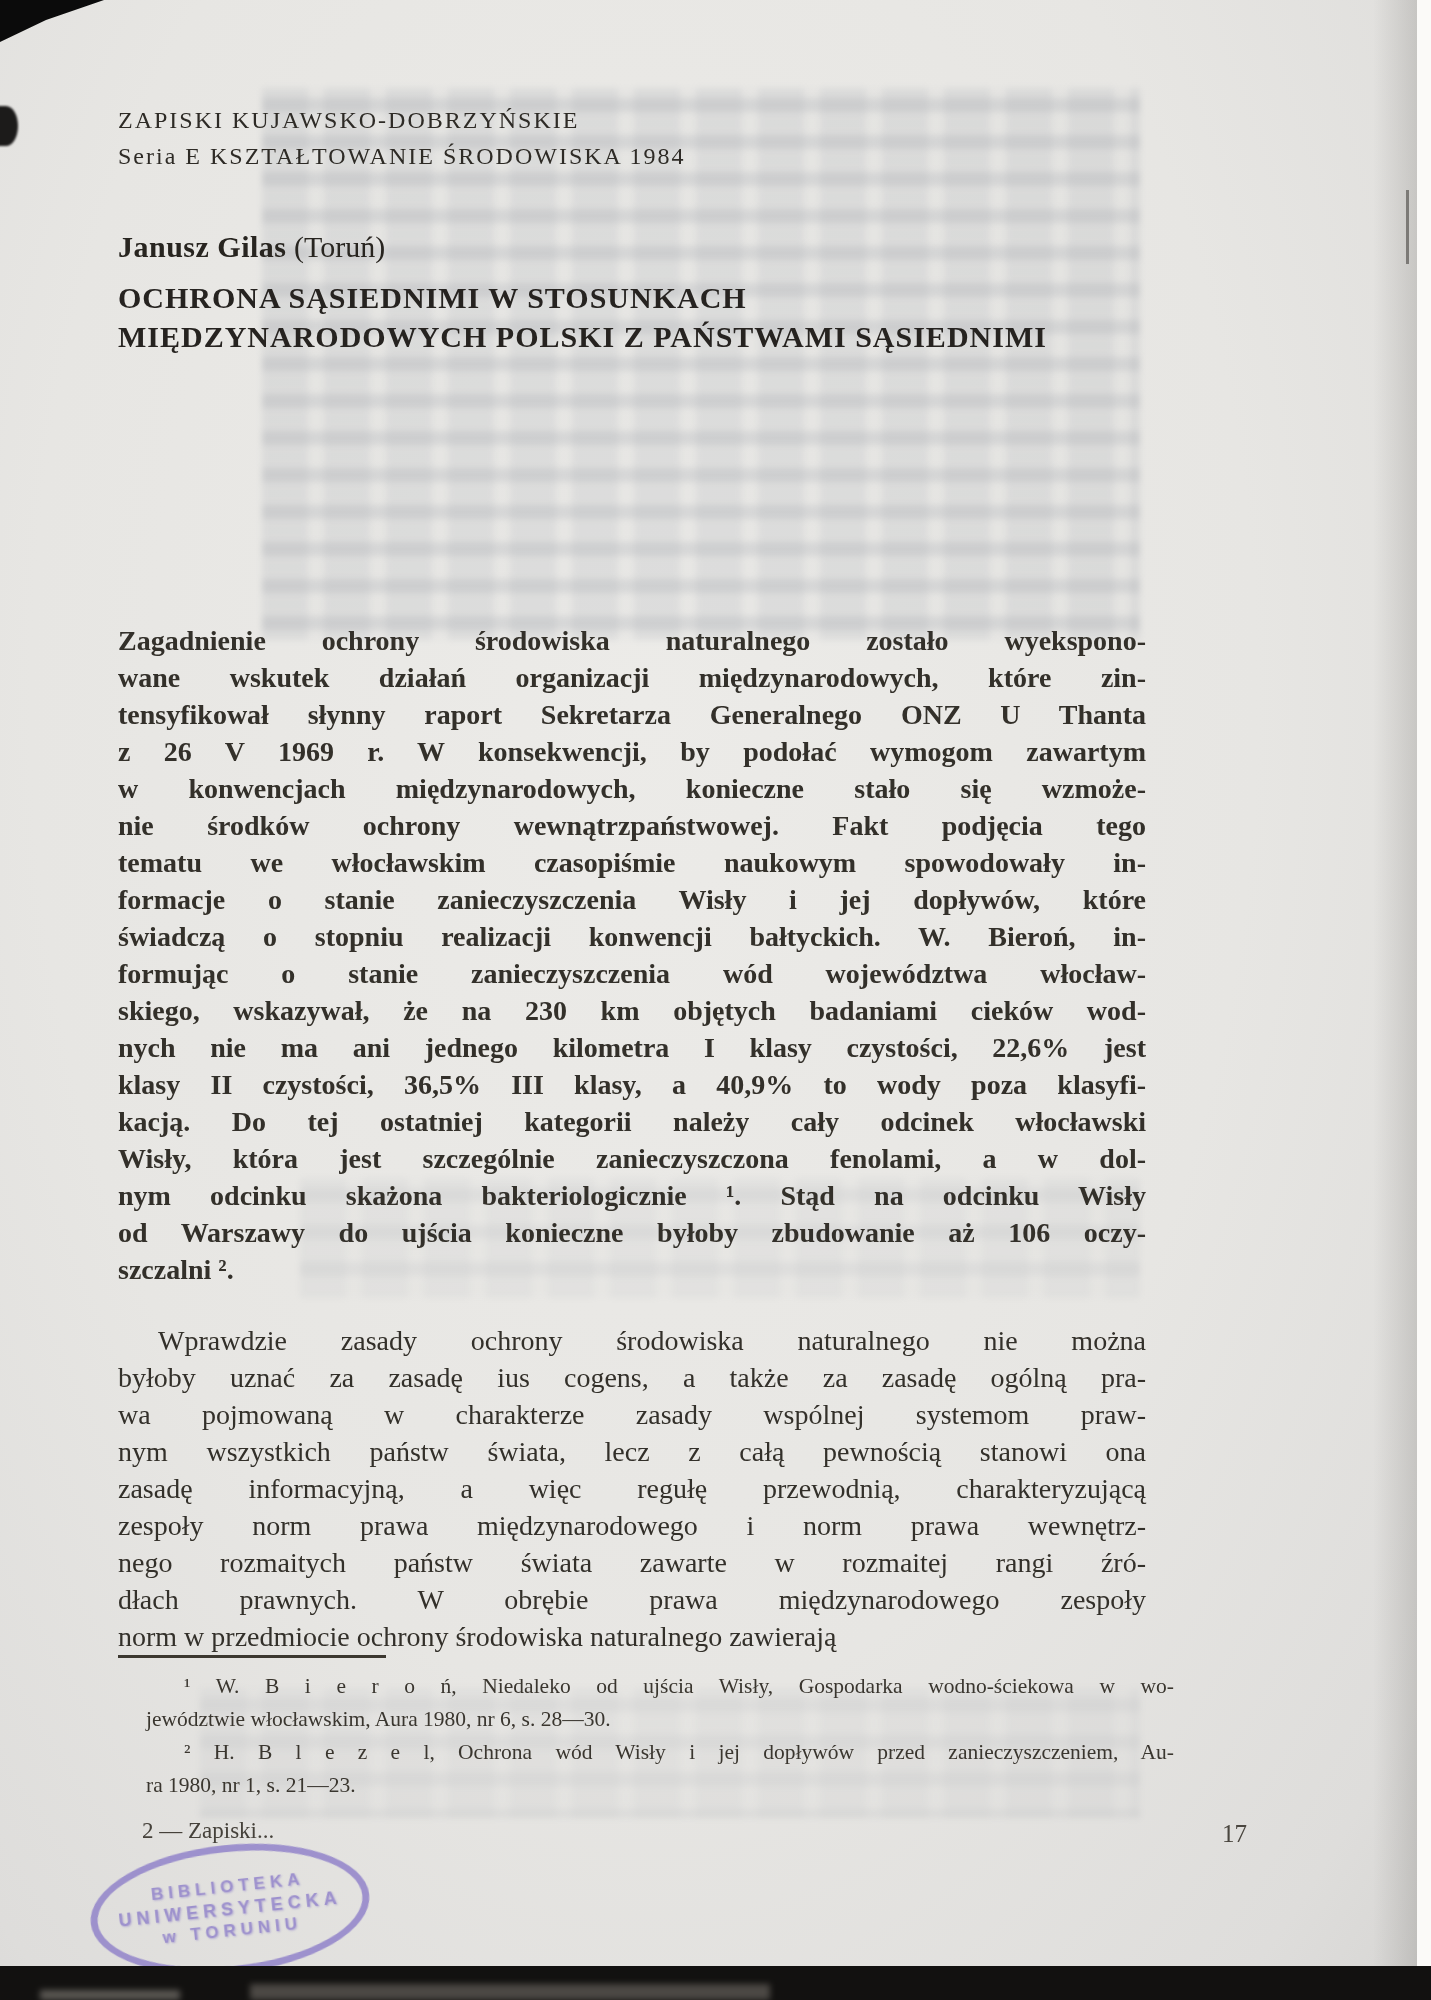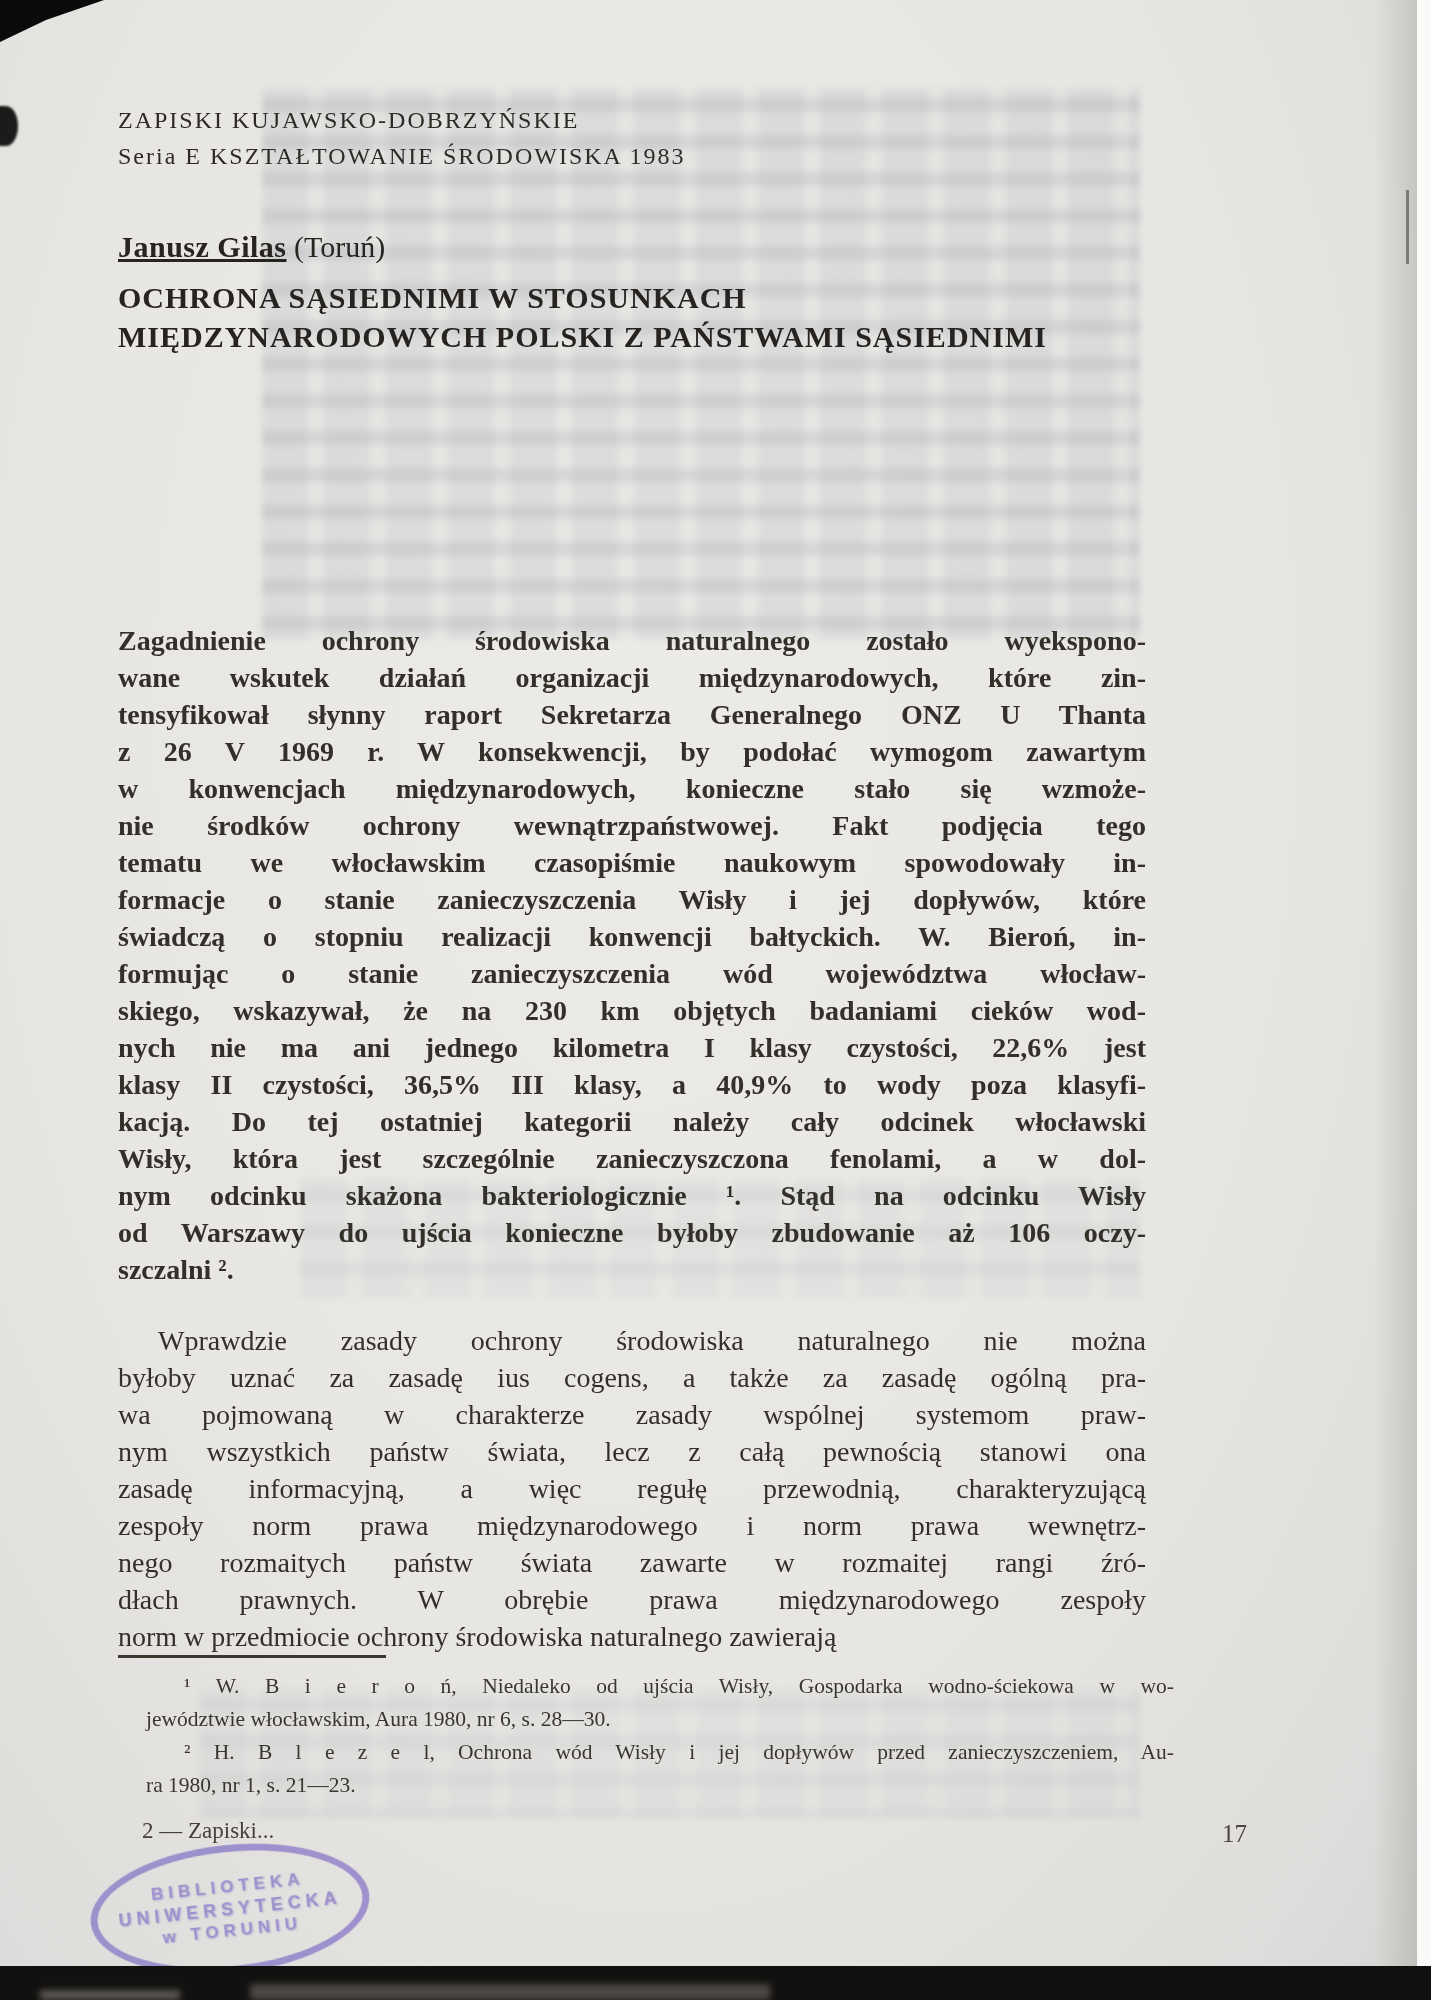--- a/index.html
+++ b/index.html
@@ -9,21 +9,21 @@
     overflow:hidden;
     font-family:"Liberation Serif","DejaVu Serif",serif;
     color:#33302a;
     background:
       radial-gradient(ellipse at 45% 35%, #ecebe8 0%, #e7e6e3 55%, #dedddb 88%, #d6d5d3 100%);
   }
   
   .abs{position:absolute;}
   .header{left:118px;top:102px;font-size:24px;line-height:36px;letter-spacing:2px;color:#2e2b26;}
   .author{left:118px;top:230px;font-size:30px;color:#282520;}
-  .author .name{font-weight:bold;letter-spacing:0.5px;text-decoration:underline;}
+  .author .name{font-weight:bold;letter-spacing:0.5px;}
   .title{left:118px;top:278px;font-size:30px;font-weight:bold;line-height:39px;letter-spacing:1px;color:#262320;}
   .bodytext{left:118px;width:1028px;font-size:28px;line-height:37px;color:#33302a;}
   #para1{top:622px;font-weight:bold;}
   #para2{top:1322px;}
   #para2 .line:first-child{text-indent:40px;}
   .line{text-align:justify;text-align-last:justify;}
   .line.last-line{text-align-last:left;}
   .fn-rule{left:118px;top:1655px;width:268px;height:3px;background:#3c3830;}
   .footnote{left:118px;width:1028px;font-size:21.5px;line-height:33px;color:#3a362f;margin-left:28px;}
   #fn1{top:1670px;}
@@ -73,21 +73,21 @@
 <body>
 
 <div id="scan">
 
   <div class="abs ghost" id="ghost1"></div>
   <div class="abs ghost" id="ghost2"></div>
   <div class="abs ghost" id="ghost3"></div>
 
   <div class="abs header">
     <div>ZAPISKI KUJAWSKO-DOBRZYŃSKIE</div>
-    <div>Seria E KSZTAŁTOWANIE ŚRODOWISKA 1983</div>
+    <div>Seria E KSZTAŁTOWANIE ŚRODOWISKA 1984</div>
   </div>
 
   <div class="abs author"><span class="name">Janusz Gilas</span><span> (Toruń)</span></div>
 
   <div class="abs title">
     <div>OCHRONA SĄSIEDNIMI W STOSUNKACH</div>
     <div>MIĘDZYNARODOWYCH POLSKI Z PAŃSTWAMI SĄSIEDNIMI</div>
   </div>
 
   <div class="abs bodytext" id="para1">

